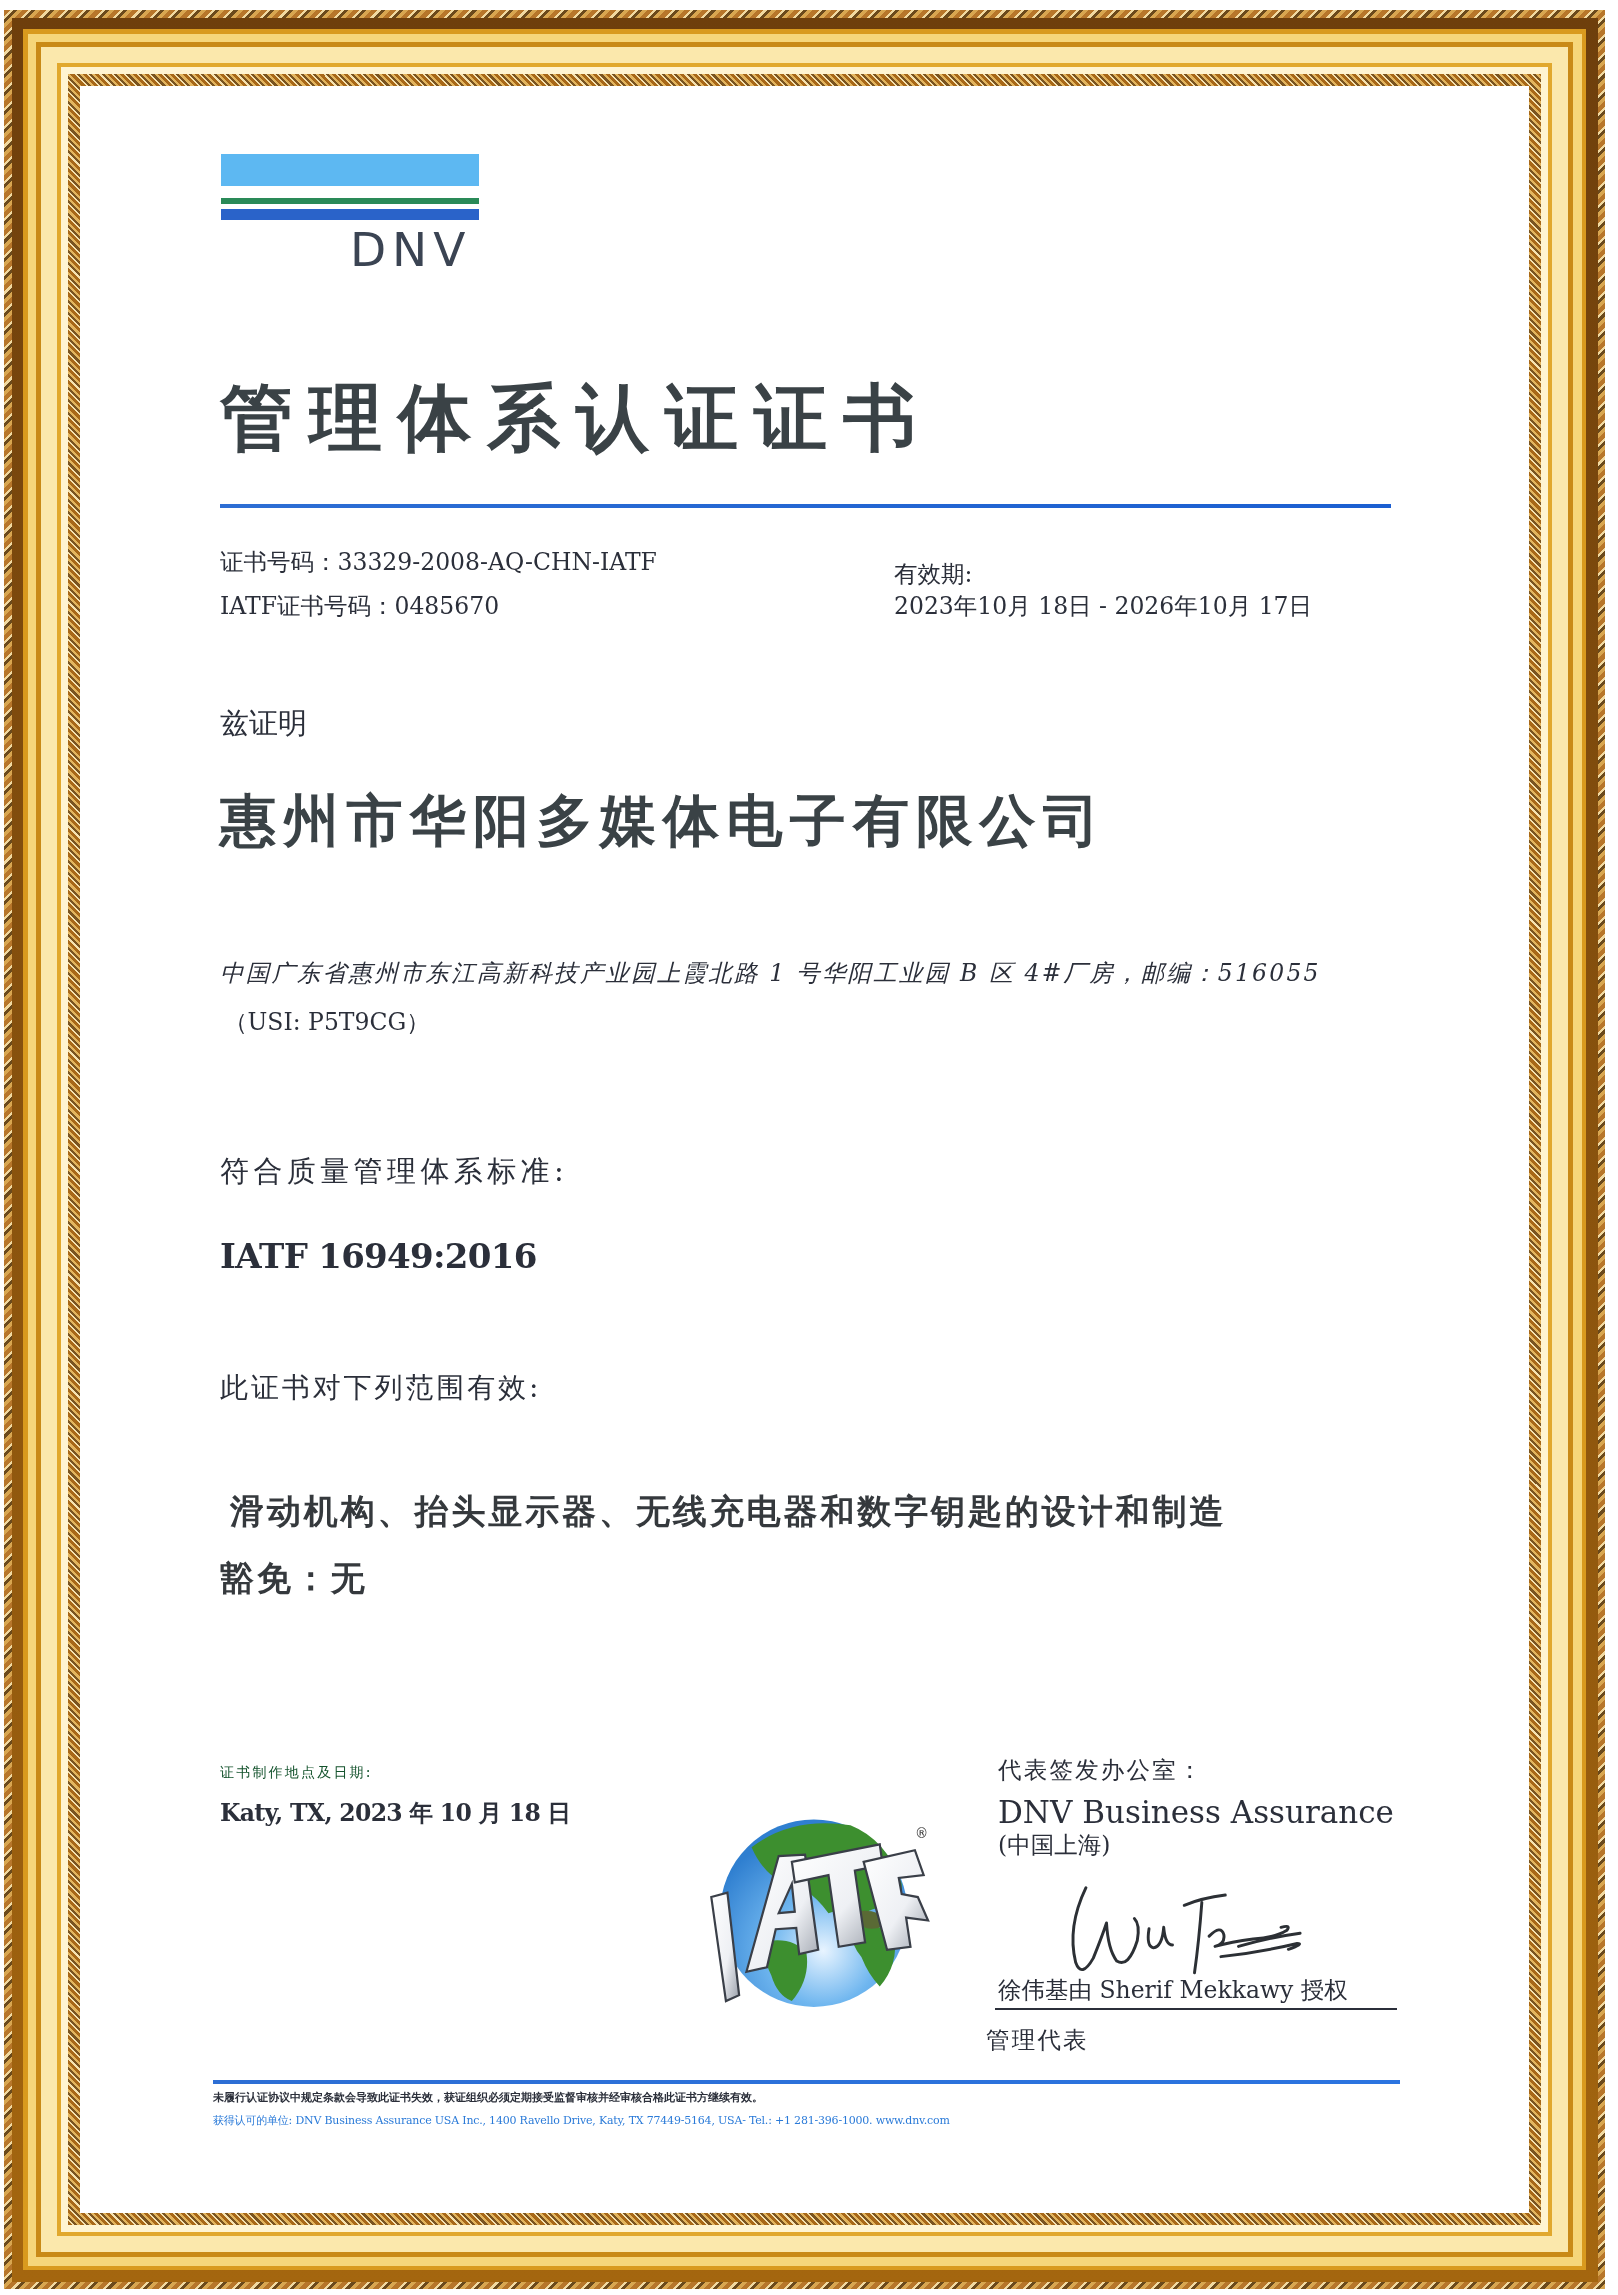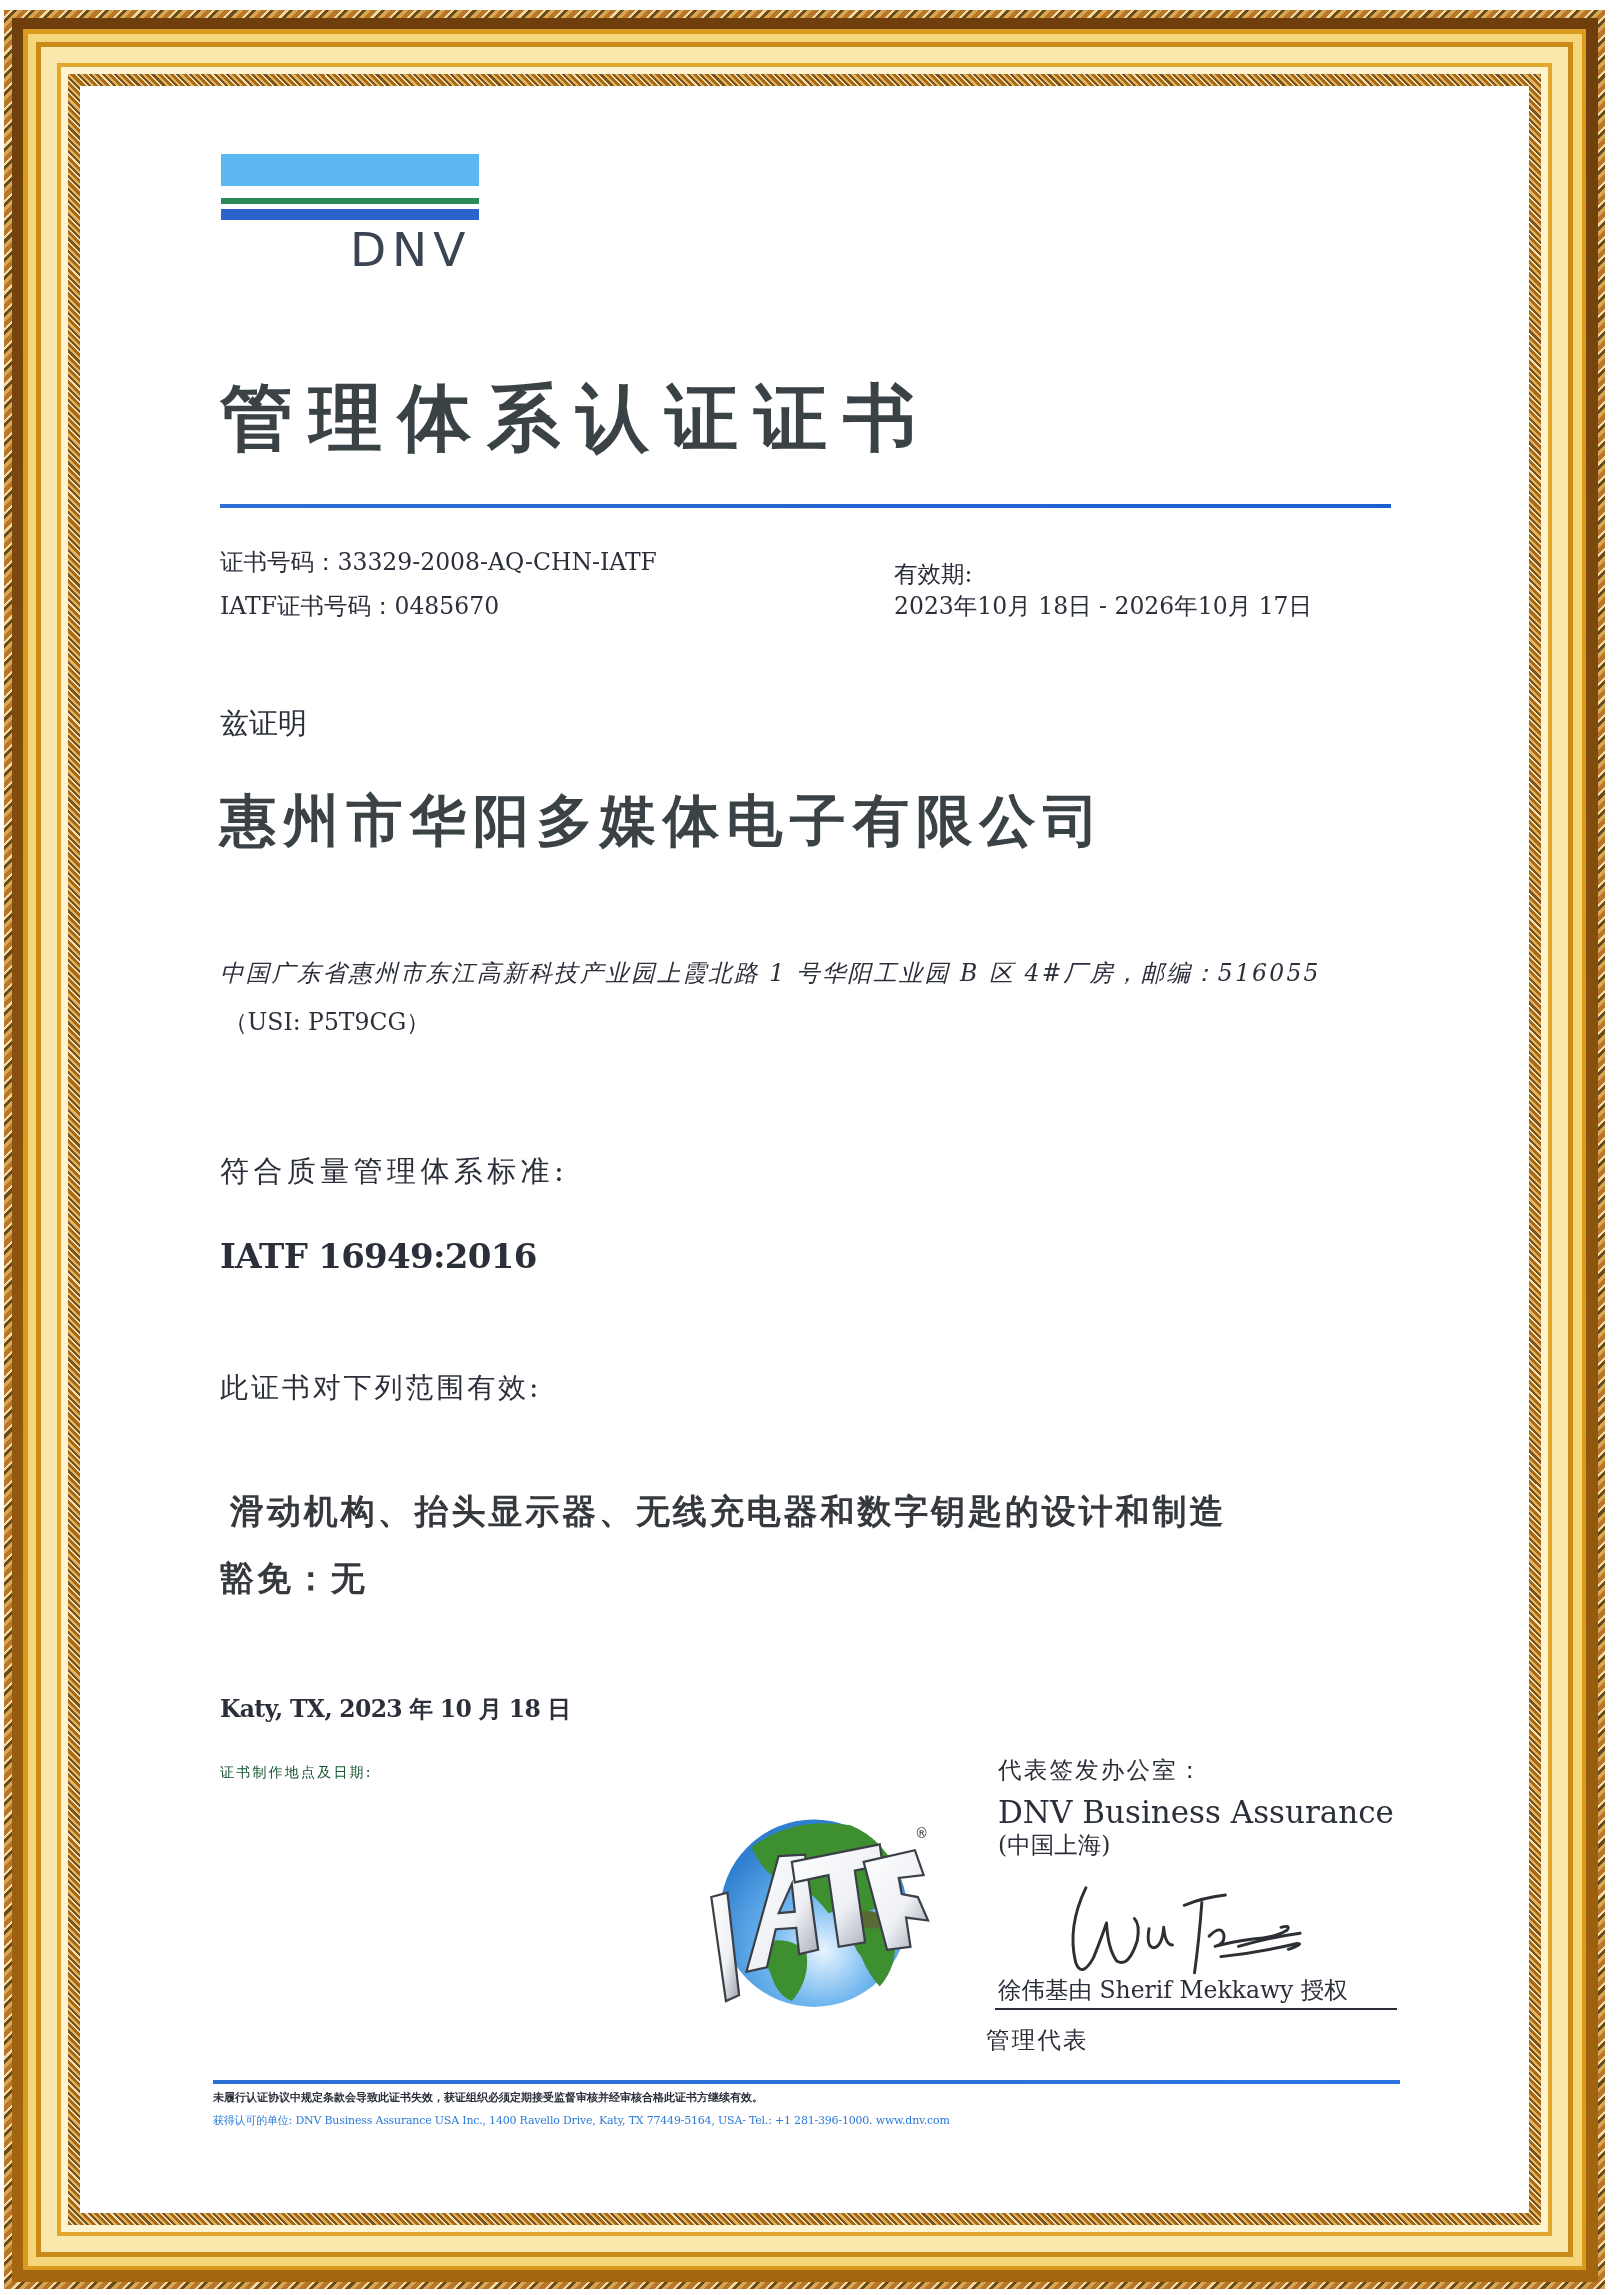--- a/index.html
+++ b/index.html
@@ -75,21 +75,21 @@
   .scope {
     left: 220px; top: 1494px; font-family: "DejaVu Sans", sans-serif; font-weight: bold;
     font-size: 34px; letter-spacing: 2.9px; line-height: 1; color: #35393d; margin-left: 10px;
   }
   .exclusion {
     left: 220px; top: 1561px; font-family: "DejaVu Sans", sans-serif; font-weight: bold;
     font-size: 34px; letter-spacing: 2.9px; line-height: 1; color: #35393d;
   }
 
   .issue-label { left: 220px; top: 1765px; font-size: 14px; letter-spacing: 2.2px; line-height: 1; color: #14532d; }
-  .issue-value { left: 220px; top: 1698px; font-size: 23.5px; font-weight: bold; line-height: 1; color: #2b2f3a; letter-spacing: -0.7px; }
+  .issue-value { left: 220px; top: 1802px; font-size: 23.5px; font-weight: bold; line-height: 1; color: #2b2f3a; letter-spacing: -0.7px; }
 
   .iatf-logo { left: 682px; top: 1803px; width: 249px; height: 213px; }
 
   .office-label { left: 998px; top: 1759px; font-size: 23.5px; letter-spacing: 2.2px; line-height: 1; color: #2b2f3a; }
   .office-name { left: 998px; top: 1797px; font-size: 31px; line-height: 1; color: #2b2f3a; }
   .office-city { left: 998px; top: 1834px; font-size: 23.5px; line-height: 1; color: #2b2f3a; }
   .signature { left: 1055px; top: 1876px; width: 279px; height: 110px; }
   .signer { left: 998px; top: 1979px; font-size: 23.5px; line-height: 1; color: #2b2f3a; text-align: center; }
   .sign-rule { left: 995px; top: 2008px; width: 402px; height: 2.2px; background: #2b2f3a; }
   .signer-title { left: 986px; top: 2029px; font-size: 23.5px; letter-spacing: 2.2px; line-height: 1; color: #2b2f3a; }

